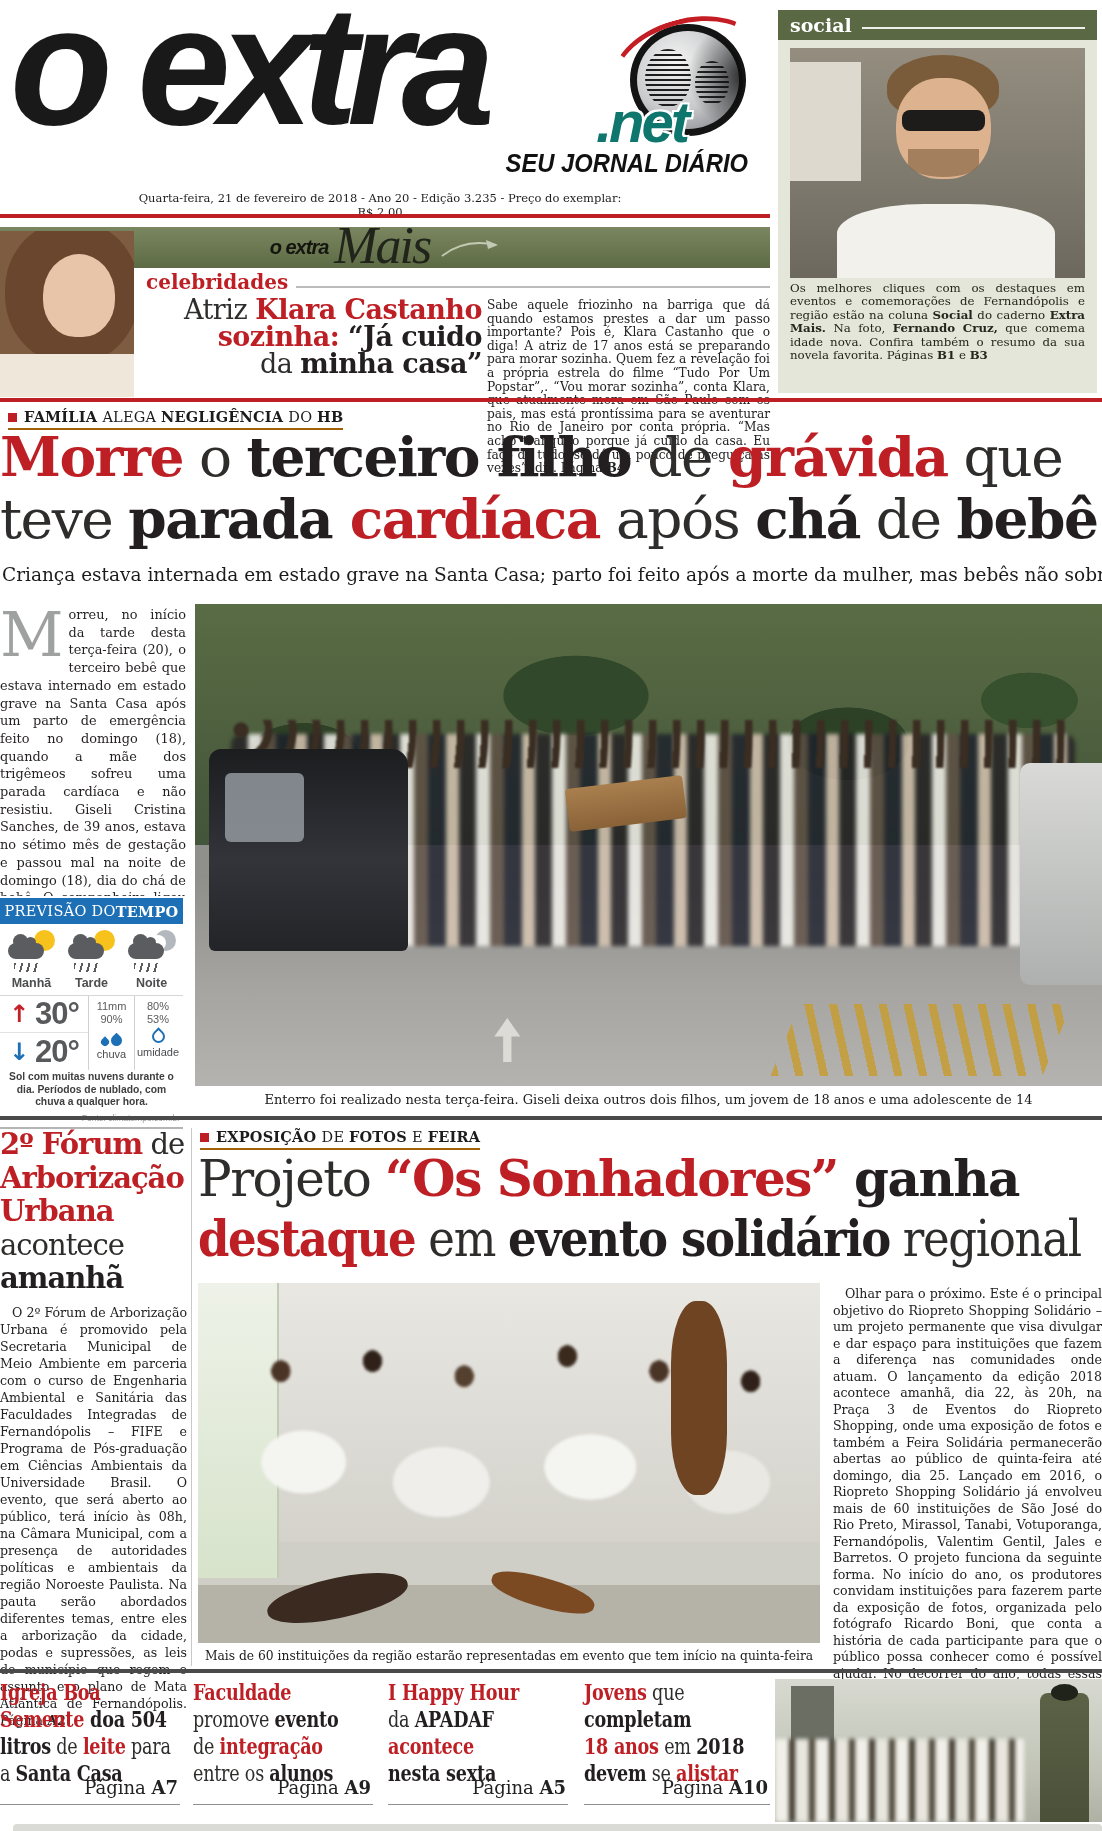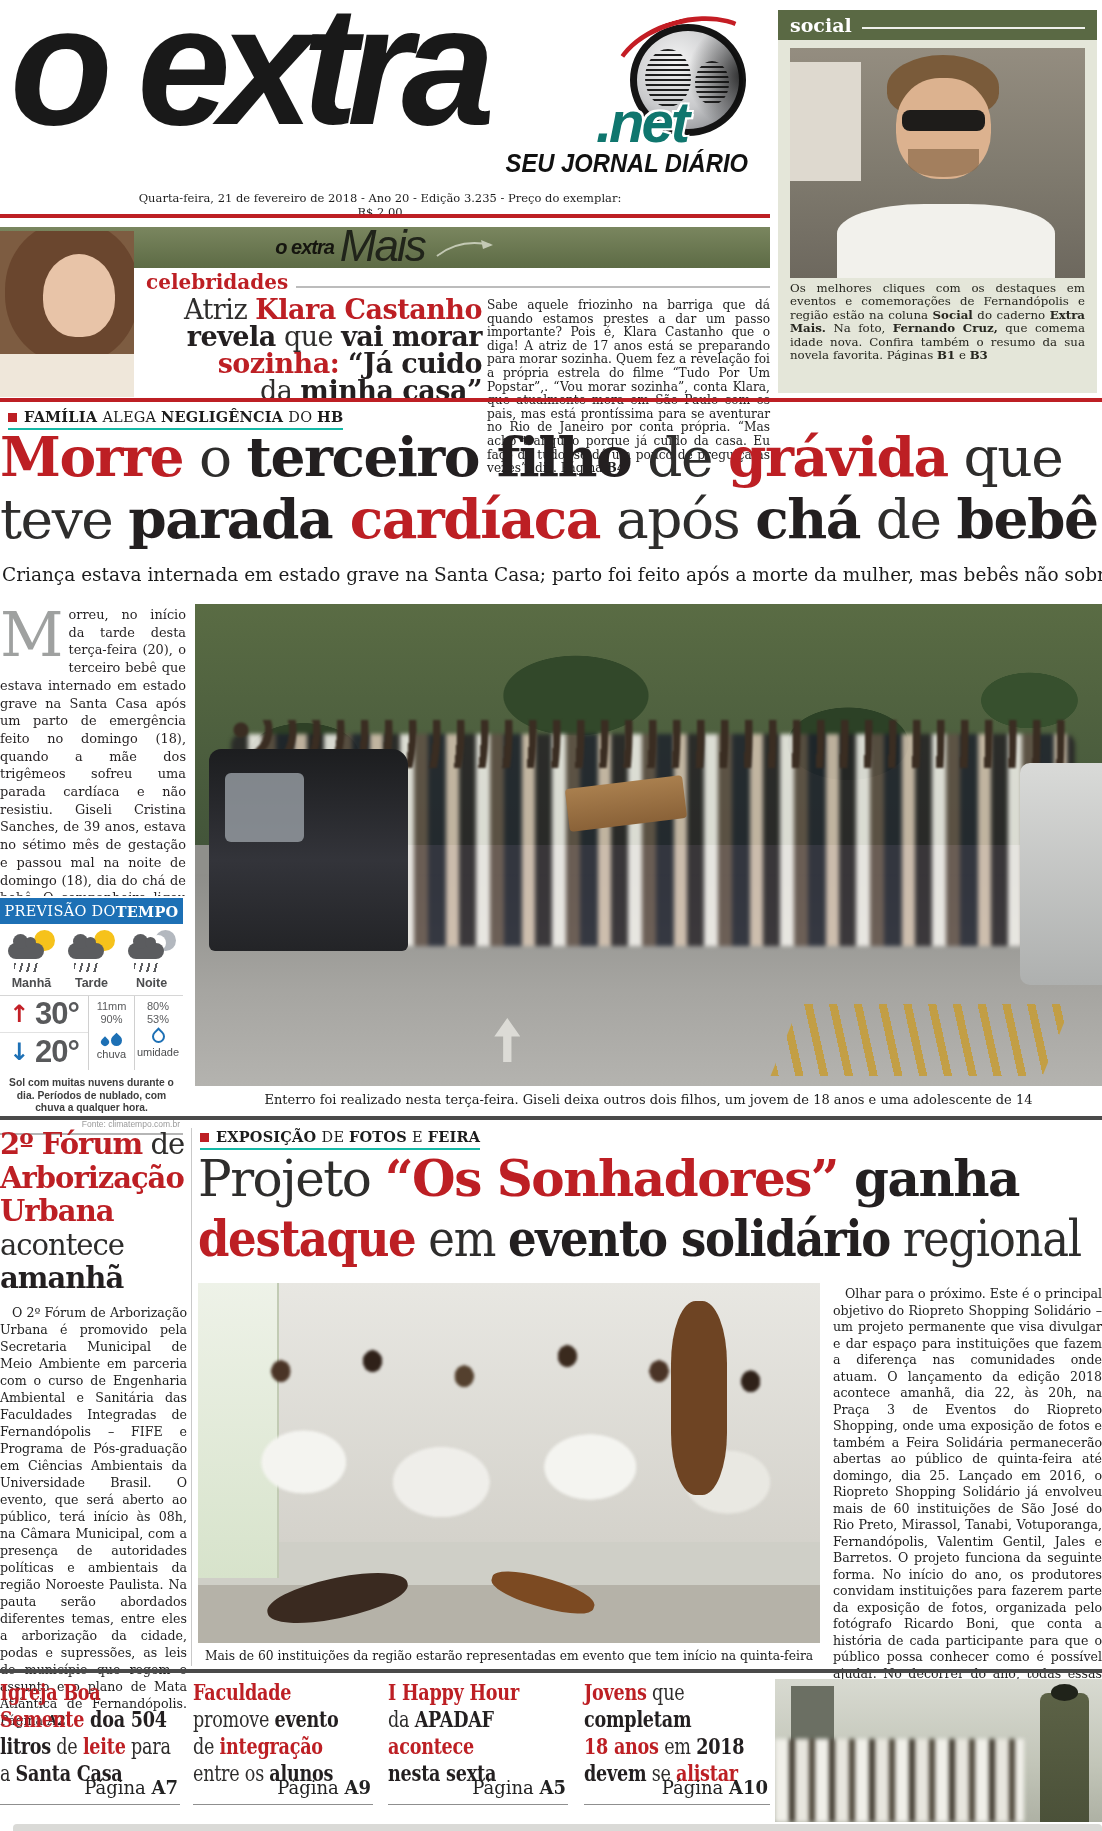--- a/index.html
+++ b/index.html
@@ -42,21 +42,21 @@
   .dateline{left:130px;top:191px;width:500px;text-align:center;font-size:11.5px;color:#1e1e1e}
 
   .redrule{left:0;top:214px;width:770px;height:4px;background:var(--red)}
   .redrule2{left:0;top:398px;width:1102px;height:4px;background:var(--red)}
 
   
   .band{left:0;top:227px;width:770px;height:41px;background:linear-gradient(#7a865f,#5d6b45);
         display:flex;align-items:center;justify-content:center;gap:6px}
   .band-prefix{font-family:"Liberation Sans",sans-serif;font-style:italic;font-weight:bold;
         font-size:20px;color:#15150f;letter-spacing:-1px}
-  .band-mais{font-family:Liberation Sans, sans-serif;font-style:italic;font-size:44px;line-height:1;
+  .band-mais{font-family:Liberation Serif, serif;font-style:italic;font-size:52px;line-height:1;
         color:#20241a;letter-spacing:-2px;margin-top:-4px}
   .quill{margin-left:4px;opacity:.9}
 
   
   .social{left:778px;top:10px;width:319px;height:383px;background:var(--social-bg)}
   .social-head{height:30px;background:var(--olive-dark);display:flex;align-items:center;padding:0 10px 0 12px}
   .social-title{color:#fff;font-weight:bold;font-size:19px;line-height:1}
   .social-line{flex:1;height:2px;background:rgba(255,255,255,.9);margin:6px 2px 0 10px}
   .social-photo{position:absolute;left:12px;top:38px;width:295px;height:230px;overflow:hidden;
         background:linear-gradient(#948d80,#7f7a6e 55%,#6d685e)}
@@ -73,21 +73,21 @@
   .celeb-photo{left:0;top:231px;width:134px;height:166px;overflow:hidden;background:#7d5c41}
   .cp-hair{position:absolute;left:4%;top:-6%;width:100%;height:86%;background:#6a462e;border-radius:48%}
   .cp-face{position:absolute;left:32%;top:14%;width:54%;height:50%;background:#e8c4a8;border-radius:50% 50% 45% 45%}
   .cp-blazer{position:absolute;left:0;bottom:0;width:100%;height:26%;background:#efe7da}
   .celeb-label{left:146px;top:270px;font-size:20px;font-weight:bold;color:var(--red)}
   .celeb-rule{left:296px;top:286px;width:474px;height:2px;background:#bcbcbc}
   .celeb-headline{left:140px;top:296px;width:342px;text-align:right;font-size:27px;line-height:27px;letter-spacing:-.5px}
   .celeb-body{left:487px;top:299px;width:283px;font-size:12.2px;line-height:13.6px;text-align:justify;color:#222}
 
   
-  .kicker{display:inline-block;border-bottom:2px solid #14b8a6;padding-bottom:3px;
+  .kicker{display:inline-block;border-bottom:2px solid #a16207;padding-bottom:3px;
           font-size:14.5px;letter-spacing:.2px;color:#1c1c1c;white-space:nowrap}
   .kicker .bullet{display:inline-block;width:9px;height:9px;background:var(--red);margin-right:7px}
   .kicker1{left:8px;top:407px}
   .headline{left:0;top:426px;width:1102px;font-size:55px;line-height:61px;letter-spacing:-1.5px;white-space:nowrap}
   .subhead{left:2px;top:564px;width:1100px;font-size:18.5px;color:#1b1b1b;white-space:nowrap}
   .story-col{left:0;top:606px;width:186px;height:290px;font-size:12.9px;line-height:17.7px;text-align:justify;overflow:hidden}
   .dropcap{float:left;font-size:62px;line-height:.82;color:#9fa0a0;color:#9fa1a0;font-weight:normal;padding:4px 5px 0 0}
 
   .main-photo{left:195px;top:604px;width:907px;height:482px;overflow:hidden;background:#8f8f8b}
   .mp-trees{position:absolute;left:0;top:0;right:0;height:50%;
@@ -140,21 +140,21 @@
   .w-temp{font-size:31px;font-weight:bold;color:var(--gray);letter-spacing:-1px}
   .w-mini{width:46px;display:flex;flex-direction:column;align-items:center;padding-top:4px}
   .w-mini.mid{border-right:1px solid #d0d0d0}
   .w-num{font-size:11px;color:#5a5b5d;line-height:13px}
   .drops{display:flex;align-items:flex-end;gap:2px;height:17px;margin:3px 0 1px}
   .drop{width:8px;height:8px;background:var(--blue);border-radius:0 50% 50% 50%;transform:rotate(45deg)}
   .drop.big{width:11px;height:11px}
   .drop-o{width:13px;height:13px;border:2px solid var(--blue);background:#fff;border-radius:0 50% 50% 50%;
           transform:rotate(45deg);margin:4px 0 2px}
   .w-minilabel{font-size:11px;color:#4c4d4f;margin-top:1px}
-  .w-note{margin-top:7px;text-align:center;font-weight:bold;font-size:10.3px;line-height:12.5px;color:#3e3e3e;padding:0 2px}
+  .w-note{margin-top:1px;text-align:center;font-weight:bold;font-size:10.3px;line-height:12.5px;color:#3e3e3e;padding:0 2px}
   .w-src{text-align:right;font-size:8.5px;color:#9a9a9a;padding:4px 3px 0 0}
 
   
   .divider{height:2px;border-top:3px solid #4a4a4a;border-bottom:1px solid #4a4a4a;width:1102px}
   .divider1{left:0;top:1116px}
   .divider2{left:0;top:1669px}
   .vrule{left:191px;top:1128px;width:1px;height:538px;background:#c9c9c9}
 
   
   .forum{left:0;top:1128px;width:187px}
@@ -246,21 +246,20 @@
 
   <div class="abs celeb-photo">
     <div class="cp-hair"></div>
     <div class="cp-face"></div>
     <div class="cp-blazer"></div>
   </div>
   <div class="abs celeb-label">celebridades</div>
   <div class="abs celeb-rule"></div>
   <div class="abs celeb-headline">
     <div><span class="sg-l">Atriz </span><span class="sg-r">Klara Castanho</span></div>
-    <div><span class="sg-k">revela</span><span class="sg-l"> que </span><span class="sg-k">vai morar</span></div>
     <div><span class="sg-r">sozinha:</span><span class="sg-k"> “Já cuido</span></div>
     <div><span class="sg-l">da </span><span class="sg-k">minha casa”</span></div>
   </div>
   <p class="abs celeb-body"><span class="sg-n">Sabe aquele friozinho na barriga que dá quando estamos prestes a dar um passo importante? Pois é, Klara Castanho que o diga! A atriz de 17 anos está se preparando para morar sozinha. Quem fez a revelação foi a própria estrela do filme “Tudo Por Um Popstar”,. “Vou morar sozinha”, conta Klara, que atualmente mora em São Paulo com os pais, mas está prontíssima para se aventurar no Rio de Janeiro por conta própria. “Mas acho tranquilo porque já cuido da casa. Eu faço de tudo, só dá um pouco de preguiça às vezes”. diz. Página </span><span class="sg-b">B4</span></p>
 
   <div class="abs redrule2"></div>
   <div class="abs kicker1">
     <span class="kicker"><span class="bullet"></span><span><span class="sg-b">FAMÍLIA </span><span class="sg-n">ALEGA </span><span class="sg-b">NEGLIGÊNCIA </span><span class="sg-n">DO </span><span class="sg-b">HB</span></span></span>
   </div>
   <div class="abs headline">

